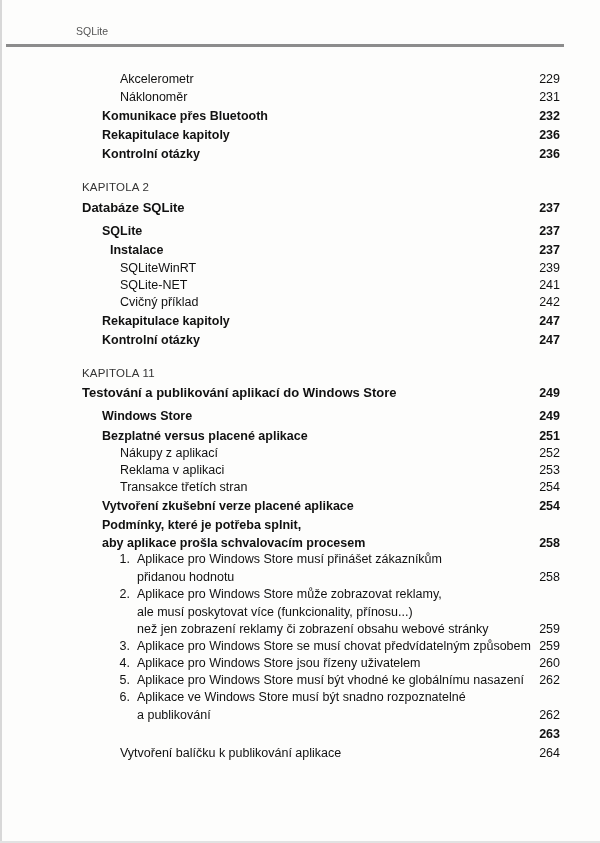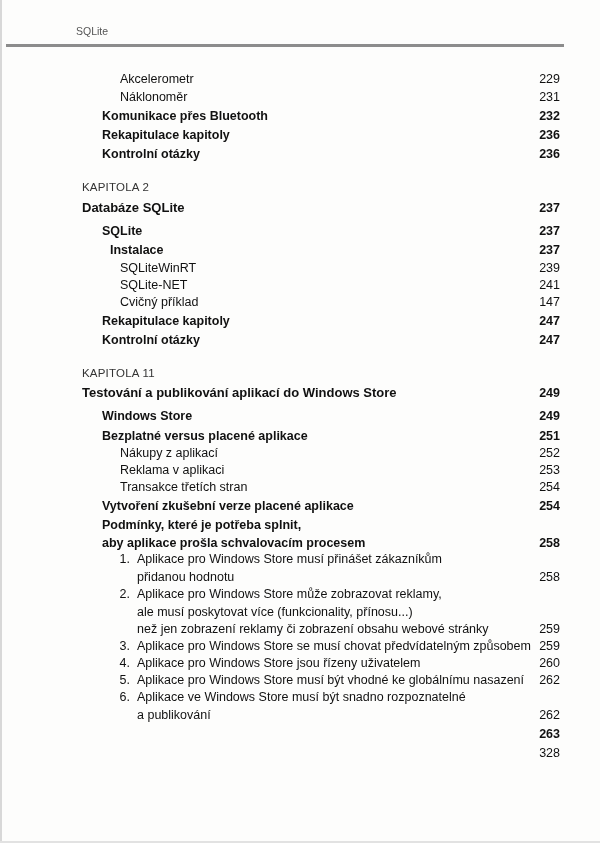--- a/index.html
+++ b/index.html
@@ -69,21 +69,21 @@
     <div class="row" style="top: 259px;">
       <span class="t" style="left: 120px;">SQLiteWinRT</span>
       <span class="p">239</span>
     </div>
     <div class="row" style="top: 276px;">
       <span class="t" style="left: 120px;">SQLite-NET</span>
       <span class="p">241</span>
     </div>
     <div class="row" style="top: 293px;">
       <span class="t" style="left: 120px;">Cvičný příklad</span>
-      <span class="p">147</span>
+      <span class="p">242</span>
     </div>
     <div class="row" style="top: 312px;">
       <span class="t bold" style="left: 102px;">Rekapitulace kapitoly</span>
       <span class="p bold">247</span>
     </div>
     <div class="row" style="top: 331px;">
       <span class="t bold" style="left: 102px;">Kontrolní otázky</span>
       <span class="p bold">247</span>
     </div>
     <div class="chap-label" style="top: 367px;">KAPITOLA 11</div>
@@ -173,15 +173,16 @@
       <span class="t" style="left: 137px;">Aplikace ve Windows Store musí být snadno rozpoznatelné</span>
     </div>
     <div class="row" style="top: 705.5px;">
       <span class="t" style="left: 137px;">a publikování</span>
       <span class="p">262</span>
     </div>
     <div class="row" style="top: 725px;">
       <span class="p bold">263</span>
     </div>
     <div class="row" style="top: 744px;">
-      <span class="p">328</span>
+      <span class="t" style="left: 120px;">Vytvoření balíčku k publikování aplikace</span>
+      <span class="p">264</span>
     </div>
   </div>
 
 </body></html>

